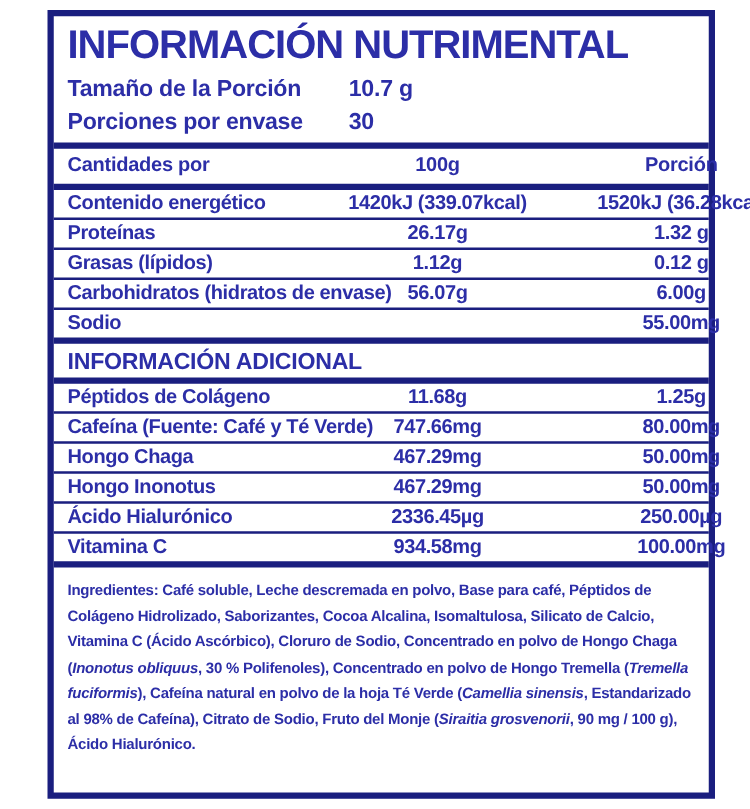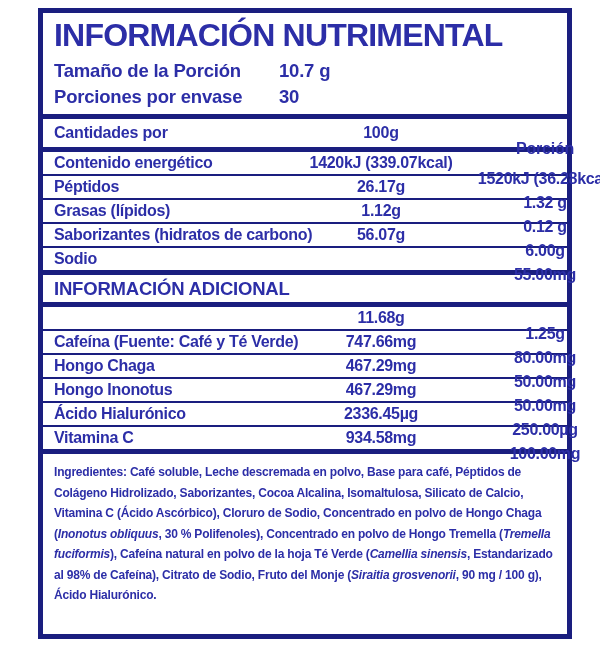--- a/index.html
+++ b/index.html
@@ -22,22 +22,22 @@
   .serving{display:flex;font-size:18.5px;line-height:26px;letter-spacing:-0.2px;align-items:center;}
   .s-label{width:225px;flex:0 0 auto;}
   .rule{background:#1a1e7f;margin:0 -9px;}
   .rule.thick{height:5px;}
   .rule.thin{height:2px;}
   .row{
     position:relative;height:22px;line-height:22px;font-size:16px;
     letter-spacing:-0.3px;white-space:nowrap;
   }
   .row .c1{position:absolute;left:2px;top:0;}
-  .row .c2{position:absolute;left:329px;top:0;transform:translateX(-50%);}
-  .row .c3{position:absolute;left:493px;top:16px;transform:translateX(-50%);}
+  .row .c2{position:absolute;left:298px;top:0;transform:translateX(-50%);}
+  .row .c3{position:absolute;left:493px;top:0;transform:translateX(-50%);}
   .row.head{height:28px;line-height:28px;font-size:16px;letter-spacing:-0.2px;}
   .section-title{font-size:18.5px;line-height:25px;padding:1px 2px;letter-spacing:-0.2px;}
   .ingredients{
     margin:0;padding:8px 2px 0;font-size:12px;line-height:20.5px;
     letter-spacing:-0.2px;text-align:left;
   }
   .ingredients i{font-style:italic;}
 </style>
 </head>
 <body>
@@ -67,51 +67,52 @@
   <div class="rule thick"></div>
 
   <div id="main-rows">
       <div class="row">
         <span class="c1">Contenido energético</span>
         <span class="c2">1420kJ (339.07kcal)</span>
         <span class="c3">1520kJ (36.28kcal)</span>
       </div>
       <div class="rule thin"></div>
       <div class="row">
-        <span class="c1">Péptidos</span>
+        <span class="c1">Proteínas</span>
         <span class="c2">26.17g</span>
         <span class="c3">1.32 g</span>
       </div>
       <div class="rule thin"></div>
       <div class="row">
         <span class="c1">Grasas (lípidos)</span>
         <span class="c2">1.12g</span>
         <span class="c3">0.12 g</span>
       </div>
       <div class="rule thin"></div>
       <div class="row">
-        <span class="c1">Saborizantes (hidratos de carbono)</span>
+        <span class="c1">Carbohidratos (hidratos de envase)</span>
         <span class="c2">56.07g</span>
         <span class="c3">6.00g</span>
       </div>
       <div class="rule thin"></div>
       <div class="row">
         <span class="c1">Sodio</span>
         <span class="c3">55.00mg</span>
       </div>
     </div>
 
   <div class="rule thick"></div>
 
   <div class="section-title">INFORMACIÓN ADICIONAL</div>
 
   <div class="rule thick"></div>
 
   <div id="additional-rows">
       <div class="row">
+        <span class="c1">Péptidos de Colágeno</span>
         <span class="c2">11.68g</span>
         <span class="c3">1.25g</span>
       </div>
       <div class="rule thin"></div>
       <div class="row">
         <span class="c1">Cafeína (Fuente: Café y Té Verde)</span>
         <span class="c2">747.66mg</span>
         <span class="c3">80.00mg</span>
       </div>
       <div class="rule thin"></div>

